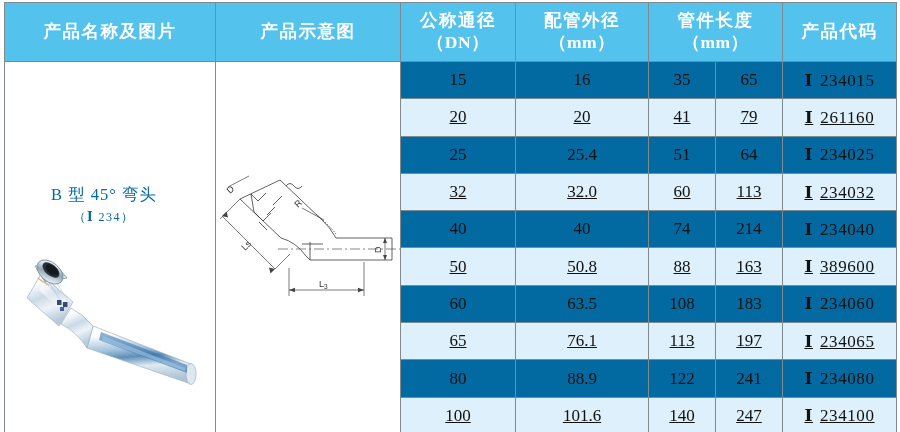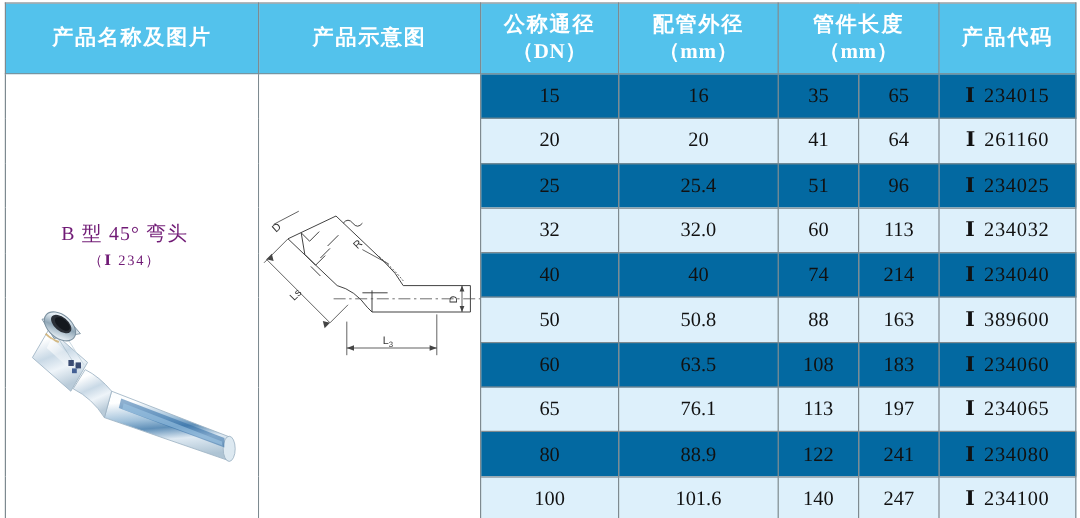--- a/index.html
+++ b/index.html
@@ -54,21 +54,21 @@
   .hdr-l1 { display: block; }
   .hdr-l2 { display: block; letter-spacing: 0.5px; text-align: center; }
 
   
   tbody td {
     font-size: 17px;
     height: 36.3px;
     color: #111;
     background: #0369a1;
   }
-  tbody tr.alt td { background: #ddf0fb; }
+  tbody tr.alt td { background: #ddf0fb; text-decoration: underline; }
 
   td.code { letter-spacing: 0.6px; }
   td.code .cd-i { font-weight: bold; margin-right: 7px; font-style: normal; }
 
   
   td.namecell, td.diagramcell {
     background: #ffffff !important;
     position: relative;
     vertical-align: top;
   }
@@ -78,21 +78,21 @@
     left: 0; right: 0; top: 0; bottom: 0;
   }
 
   .prod-title {
     position: absolute;
     top: 120px;
     left: 0; right: 12px;
     font-size: 16.5px;
     line-height: 1.55;
     letter-spacing: 1px;
-    color: #701a75;
+    color: #0369a1;
     text-align: center;
   }
   .prod-title .t2 { display: block; font-size: 12px; letter-spacing: 1.5px; }
   .prod-title .t2 .cd-i { font-weight: bold; font-style: normal; }
 
   
   .photo {
     position: absolute;
     left: 16px;
     top: 190px;
@@ -317,29 +317,29 @@
         <td>16</td>
         <td>35</td>
         <td>65</td>
         <td class="code"><span class="cd-i">Ⅰ</span><span>234015</span></td>
       </tr>
 
       <tr class="alt">
         <td>20</td>
         <td>20</td>
         <td>41</td>
-        <td>64</td>
+        <td>79</td>
         <td class="code"><span class="cd-i">Ⅰ</span><span>261160</span></td>
       </tr>
 
       <tr>
         <td>25</td>
         <td>25.4</td>
         <td>51</td>
-        <td>96</td>
+        <td>64</td>
         <td class="code"><span class="cd-i">Ⅰ</span><span>234025</span></td>
       </tr>
 
       <tr class="alt">
         <td>32</td>
         <td>32.0</td>
         <td>60</td>
         <td>113</td>
         <td class="code"><span class="cd-i">Ⅰ</span><span>234032</span></td>
       </tr>

